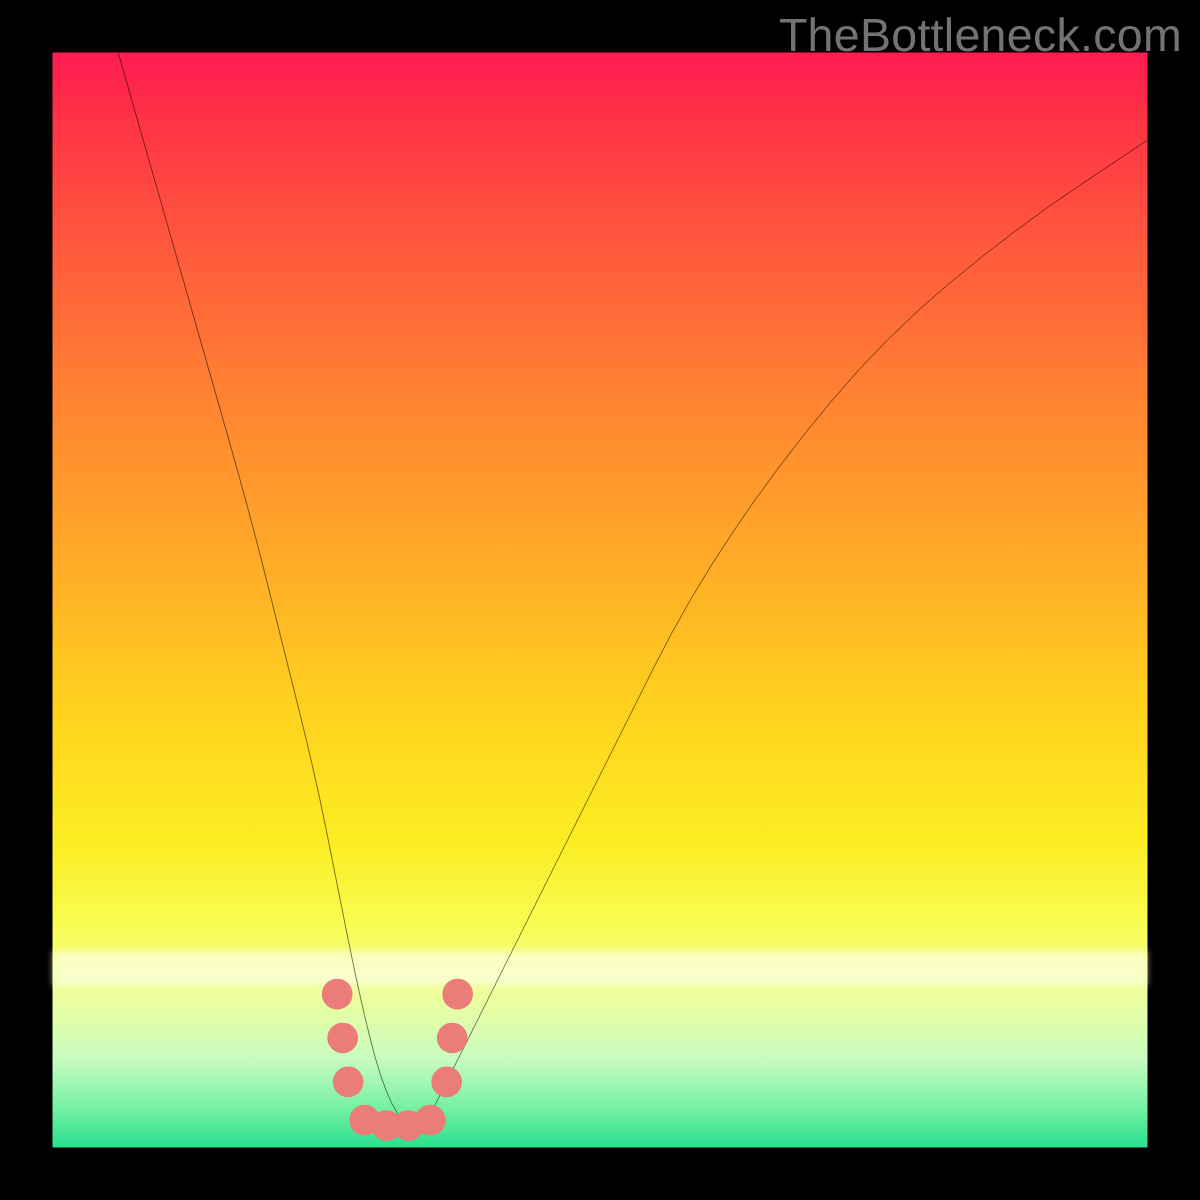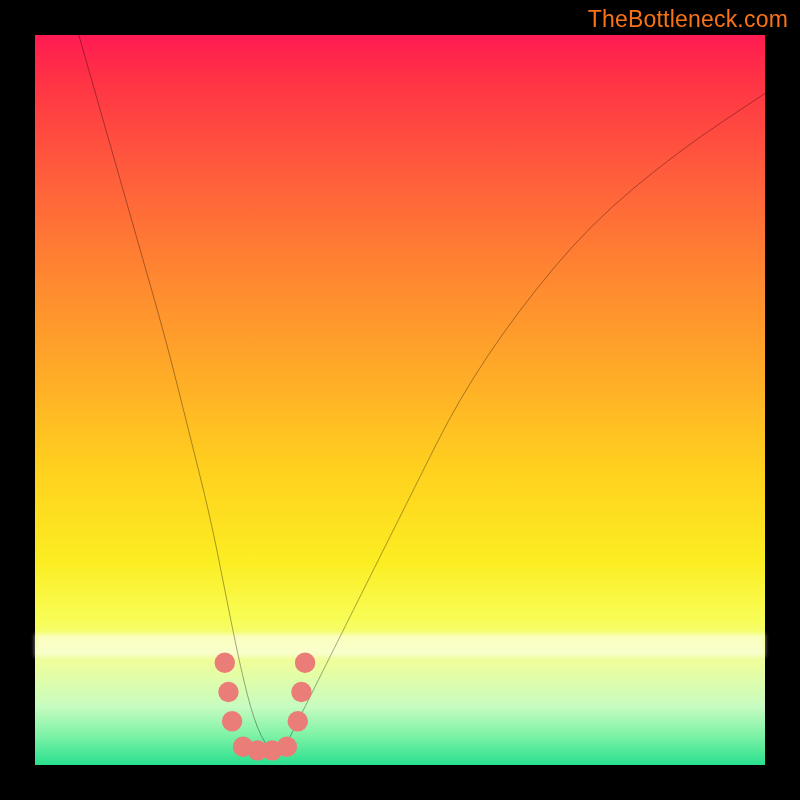--- a/index.html
+++ b/index.html
@@ -54,22 +54,22 @@
     position: absolute;
     left: 0;
     top: 0;
     width: 100%;
     height: 100%;
   }
   .watermark {
     position: absolute;
     top: 6px;
     right: 12px;
-    color: #f97316;
-    font-size: 23px;
+    color: #737373;
+    font-size: 31px;
     letter-spacing: 0.2px;
     user-select: none;
   }
 </style>
 </head>
 <body>
 
 <div class="frame">
   <div class="plot">
     <div class="whiteband"></div>

